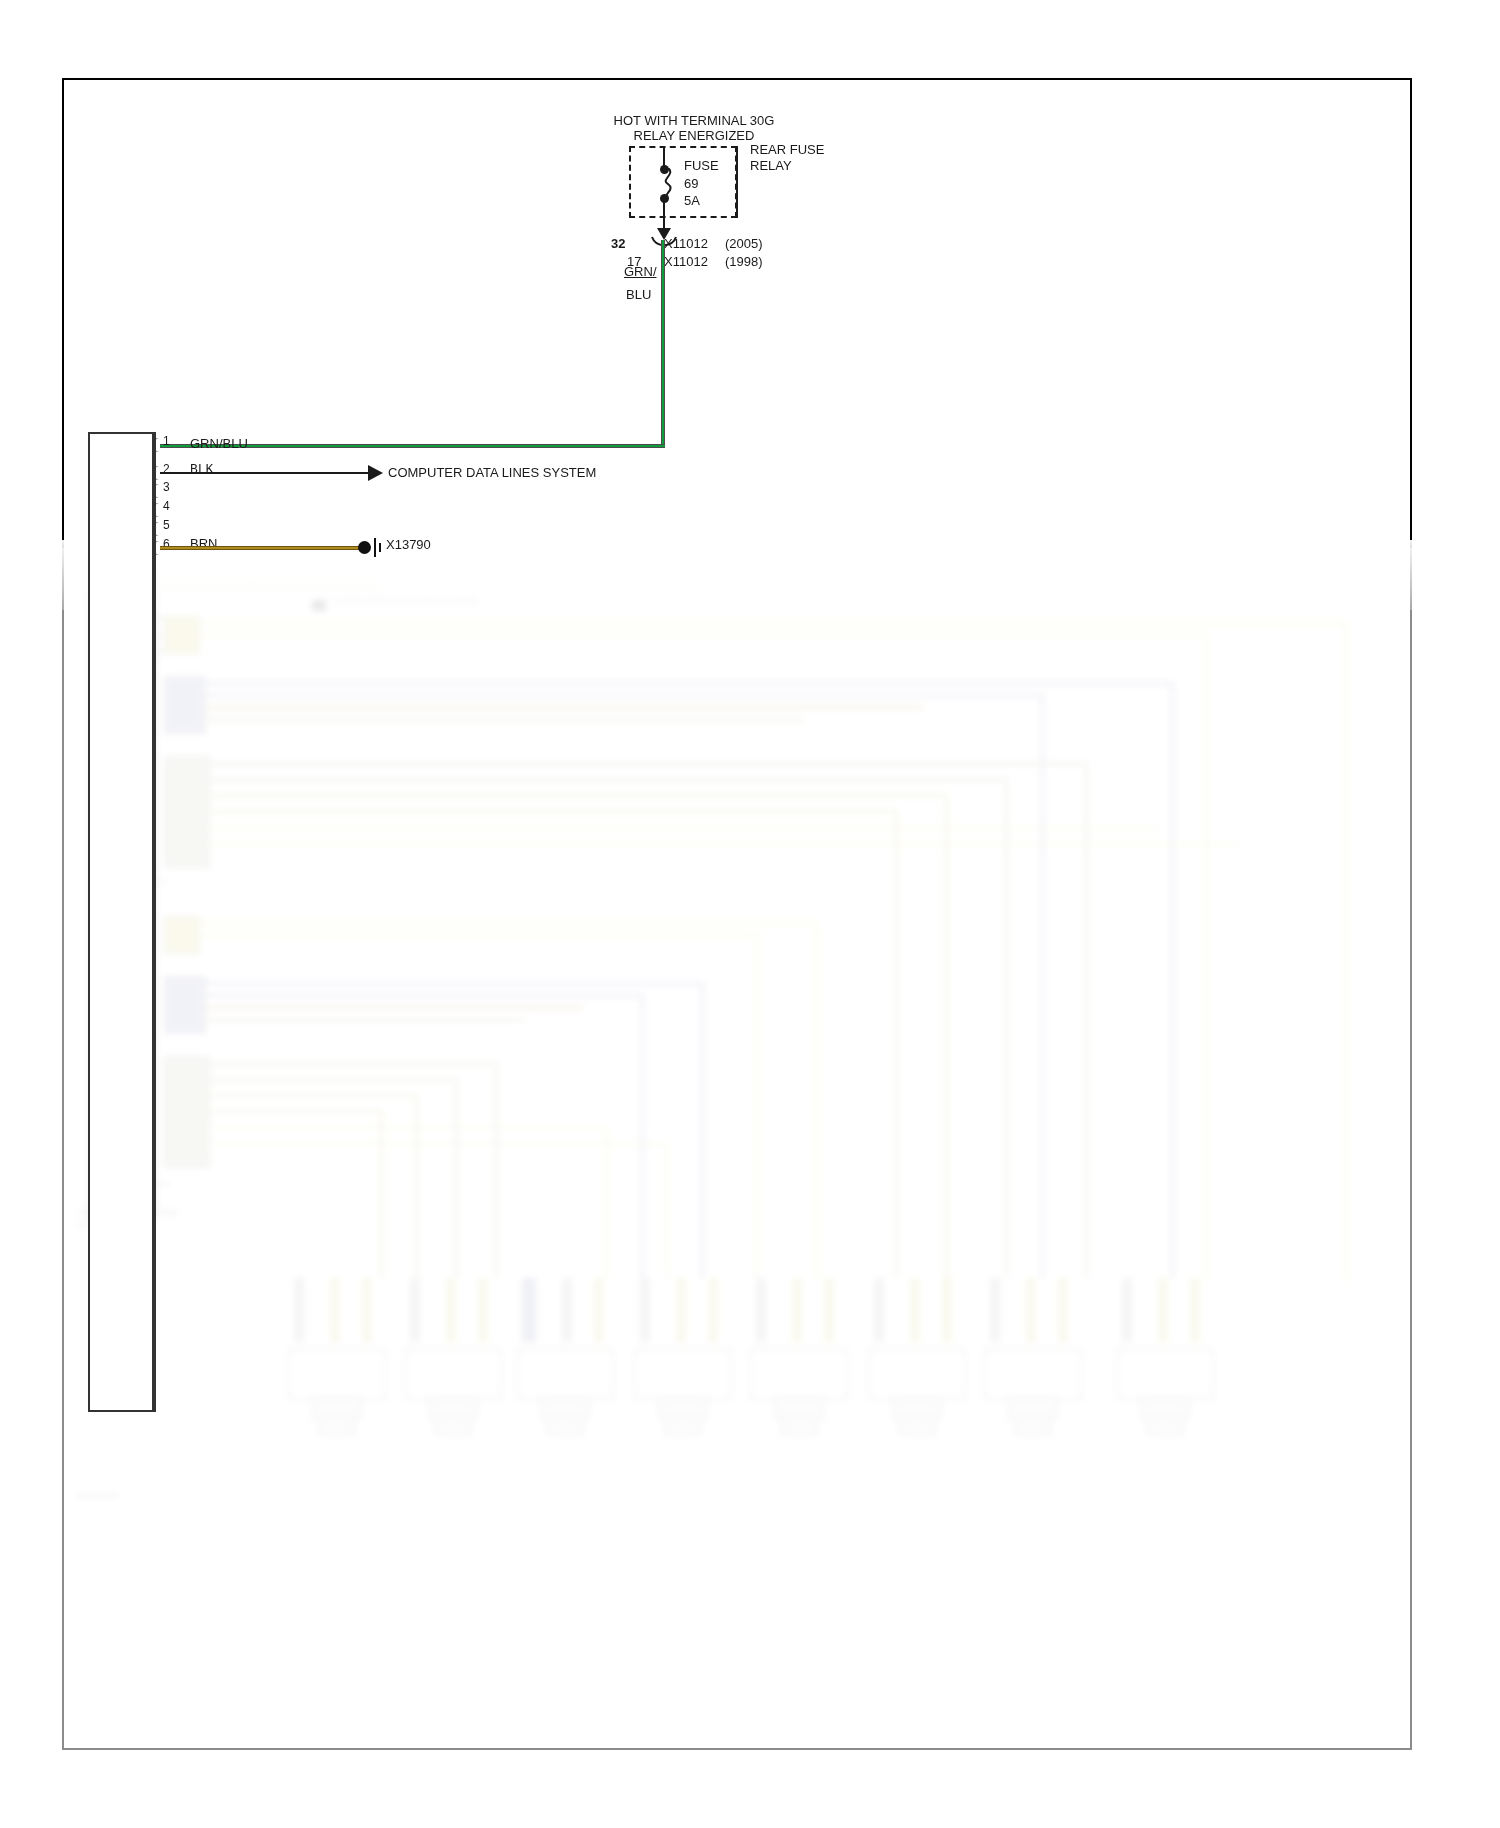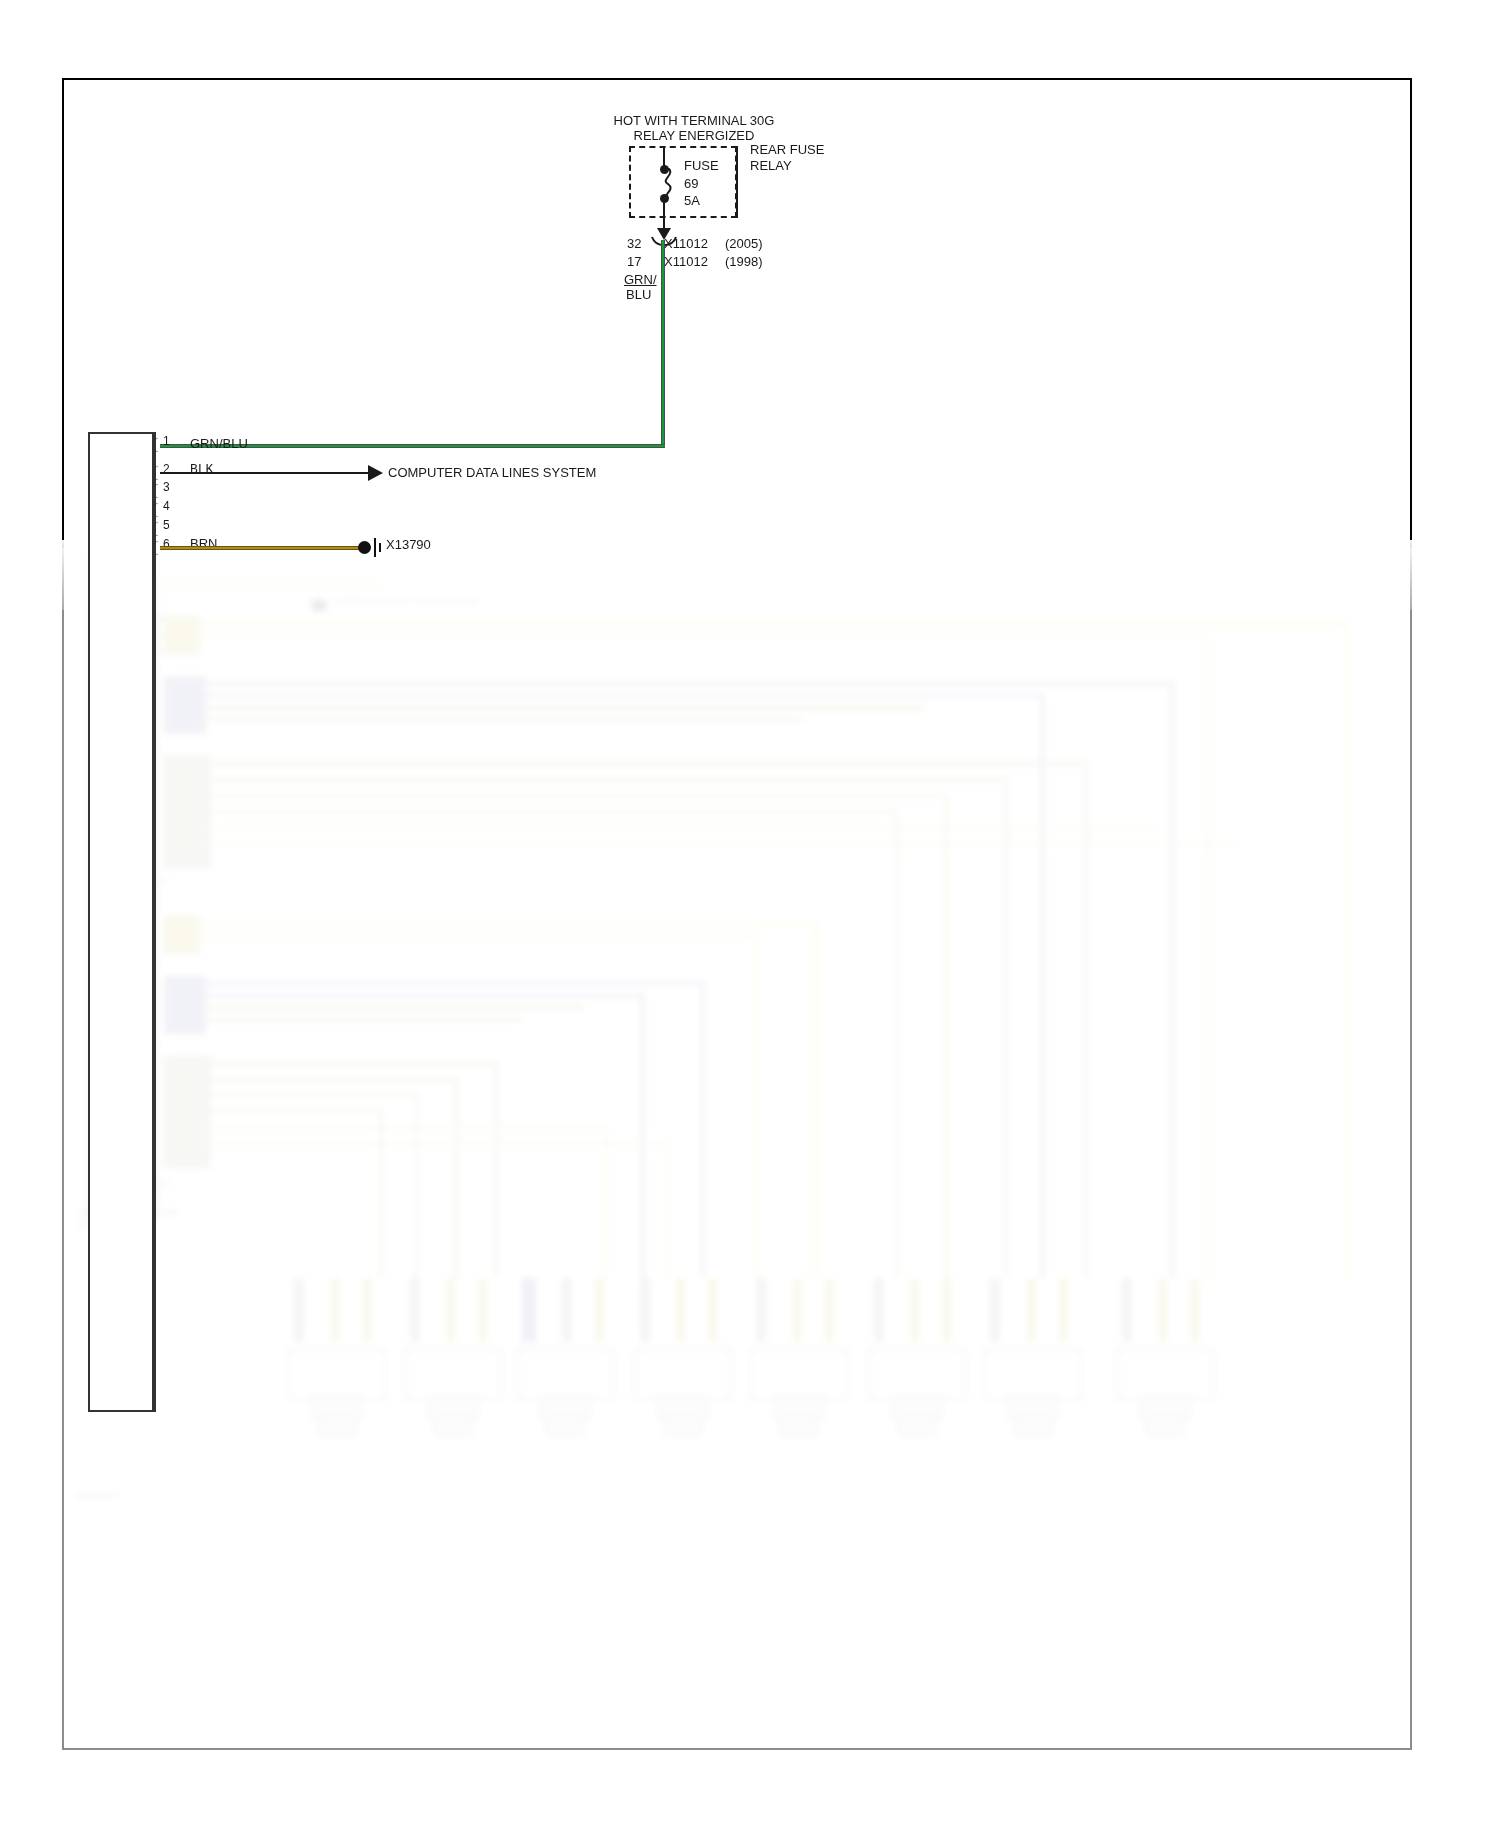--- a/index.html
+++ b/index.html
@@ -459,29 +459,29 @@
     <div class="fuse-arrow"></div>
 
     <div class="label" style="left:684px; top:158px;">FUSE</div>
     <div class="label" style="left:684px; top:176px;">69</div>
     <div class="label" style="left:684px; top:193px;">5A</div>
 
     <svg style="position:absolute;left:650px;top:236px;width:28px;height:14px;" viewBox="0 0 28 14">
       <path d="M2 1 C 6 12, 22 12, 26 1" stroke="#1a1a1a" stroke-width="2" fill="none"></path>
     </svg>
 
-    <div class="label" style="left:627px; top:236px;">32</div>
+    <div class="label" style="left:611px; top:236px;font-weight:bold;">32</div>
     <div class="label" style="left:664px; top:236px;">X11012</div>
     <div class="label" style="left:725px; top:236px;">(2005)</div>
 
     <div class="label" style="left:627px; top:254px;">17</div>
     <div class="label" style="left:664px; top:254px;">X11012</div>
     <div class="label" style="left:725px; top:254px;">(1998)</div>
 
-    <div class="label" style="left:624px; top:272px;text-decoration:underline;">GRN/</div>
+    <div class="label" style="left:624px; top:264px;text-decoration:underline;">GRN/</div>
     <div class="label" style="left:626px; top:287px;">BLU</div>
 
     <div class="wire-green-v"></div>
     <div class="wire-green-h"></div>
 
     <div class="module-box"></div>
     <div class="pin-rail"></div>
 
     <div class="pin-curve" style="left:152px; top:438px;"></div>
     <div class="pin-num" style="left:163px; top:434px;">1</div>

